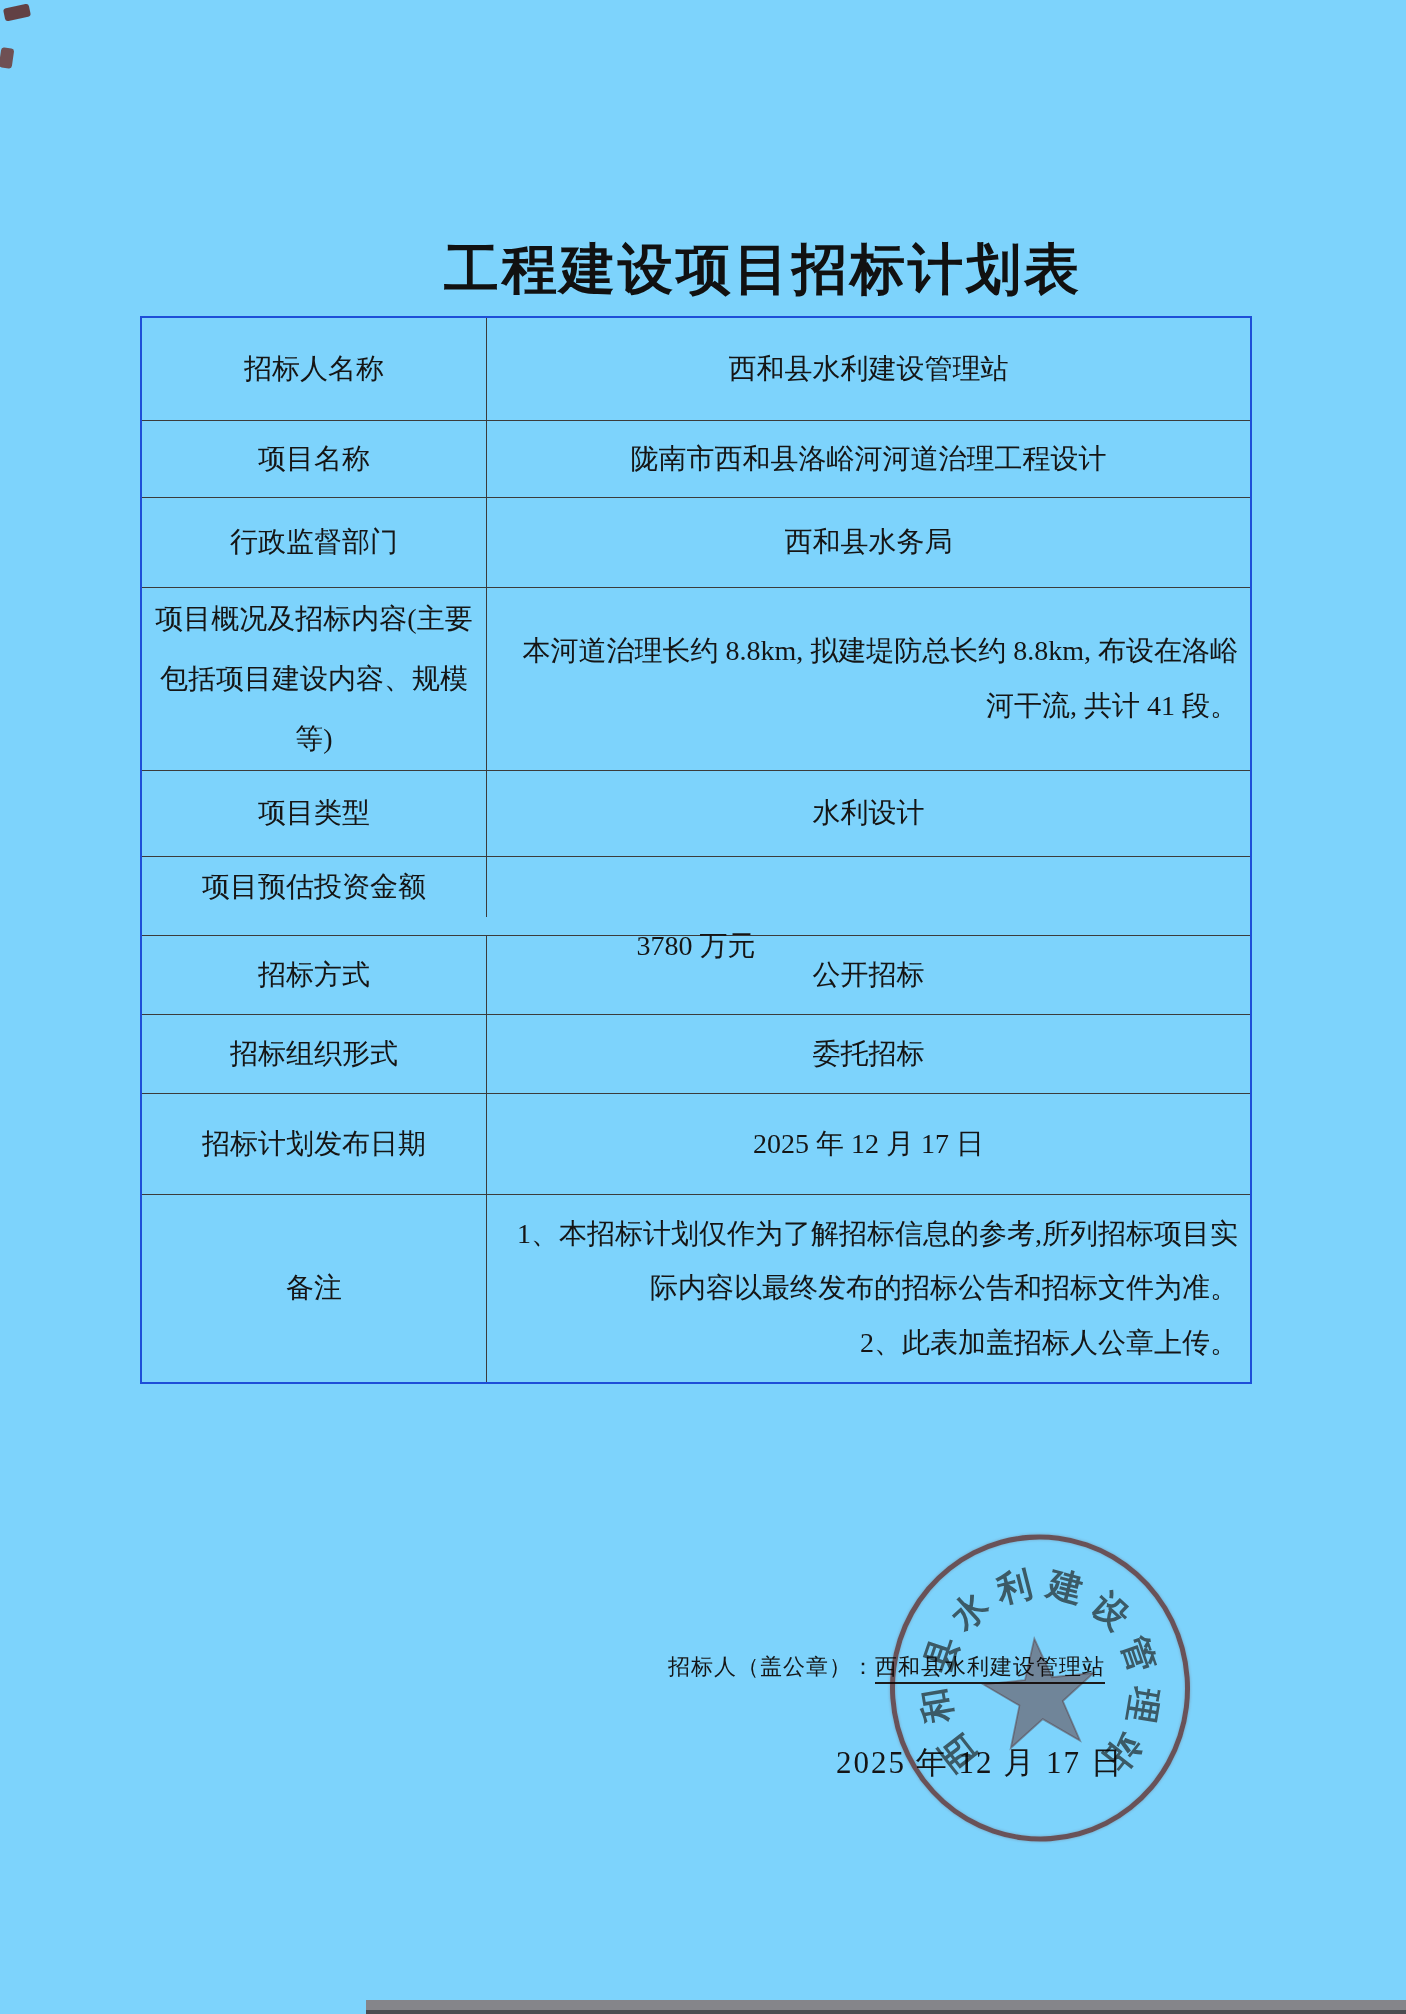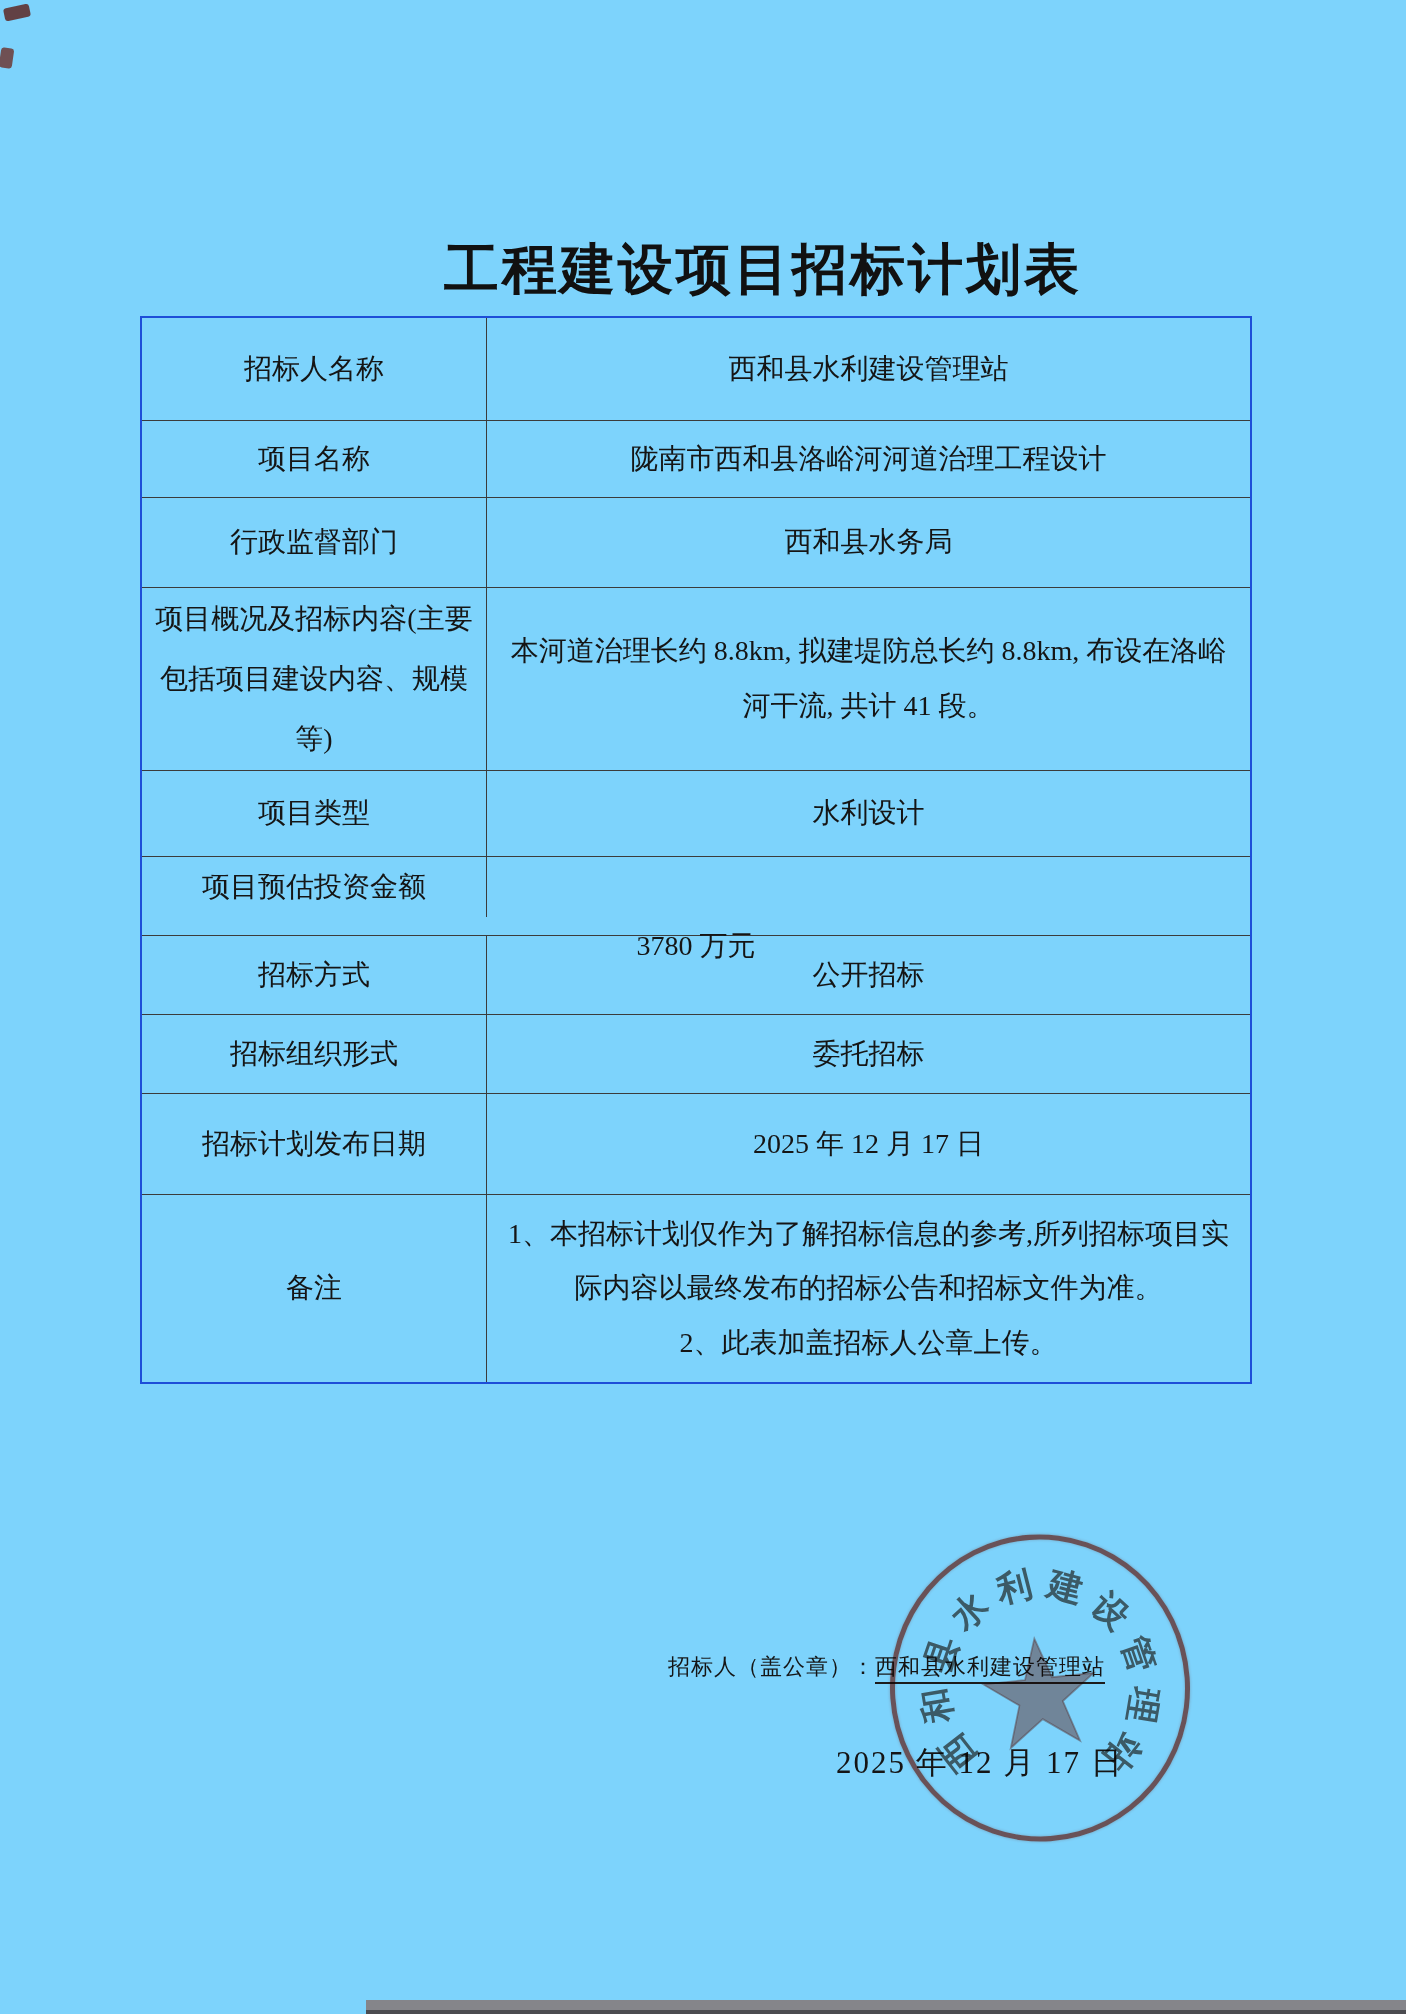--- a/index.html
+++ b/index.html
@@ -49,21 +49,21 @@
     font-size:28px;line-height:2.15;
     padding:0 12px;box-sizing:border-box;
   }
   .cell-value{
     flex:1;
     display:flex;align-items:center;justify-content:center;
     text-align:center;
     font-size:28px;line-height:2.1;
     padding:0 10px;box-sizing:border-box;
   }
-  .cell-value.left{justify-content:flex-start;text-align:center;line-height:1.95;padding:0 12px;}
+  .cell-value.left{justify-content:flex-start;text-align:right;line-height:1.95;padding:0 12px;}
   .cell-value .remark-line{margin:0;width:100%;}
   
   .hr1{height:102px;} .hr2{height:76px;} .hr3{height:89px;} .hr4{height:129px;}
   .hr5{height:182px;} .hr6{height:85px;} .hr7{height:78px;flex-direction:column;} .hr8{height:78px;}
   .hr9{height:78px;} .hr10{height:100px;} .hr11{height:100px;} .hr12{height:187px;}
 
   .footer-sign{
     position:absolute;left:668px;top:1652px;
     font-size:22px;letter-spacing:1px;white-space:nowrap;
   }

